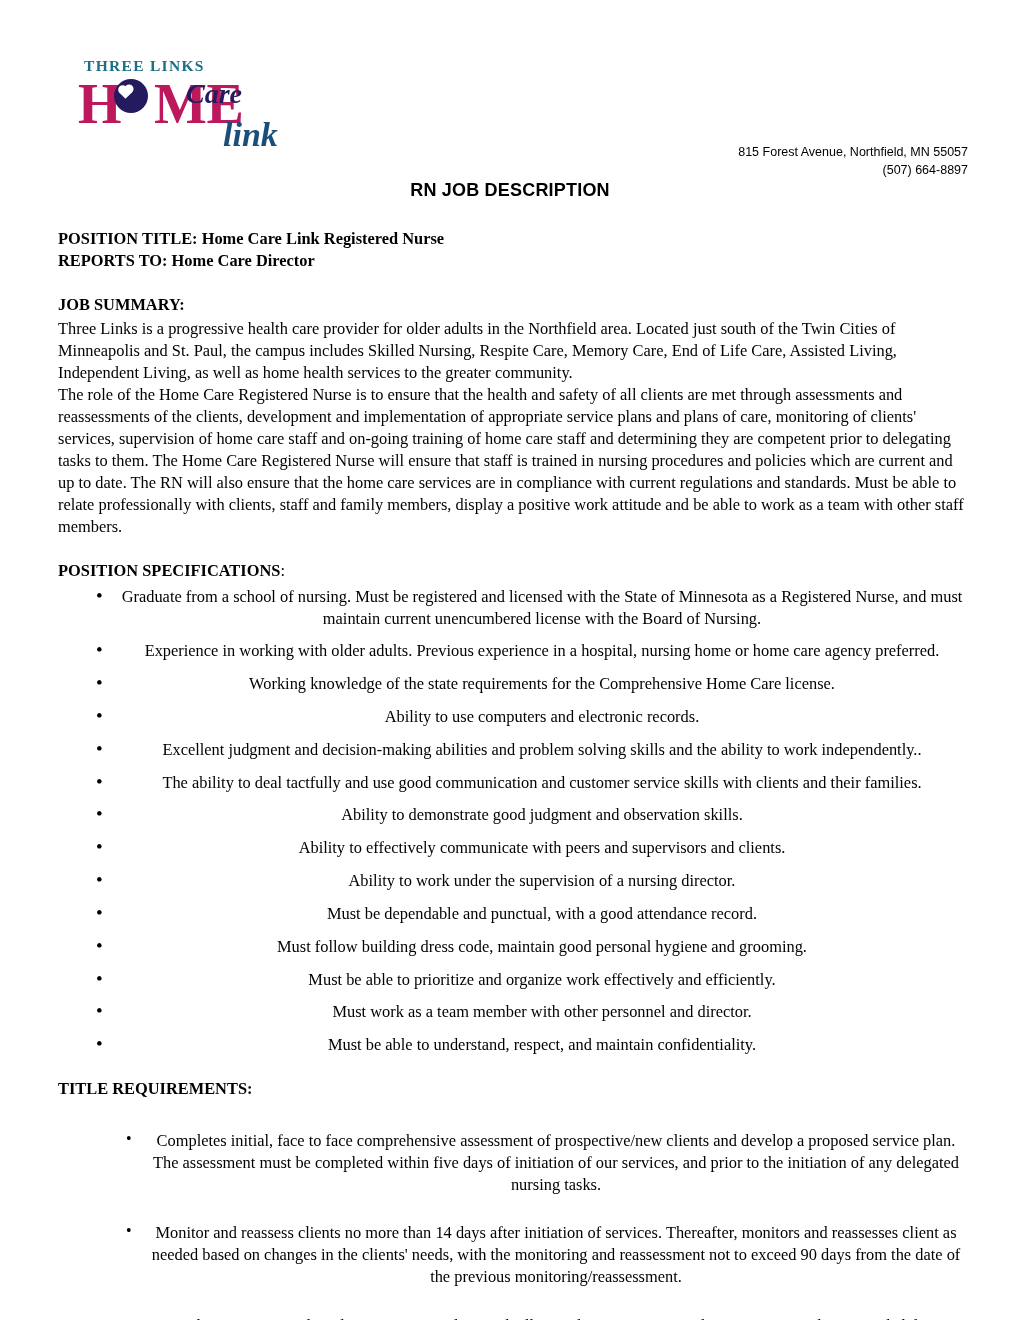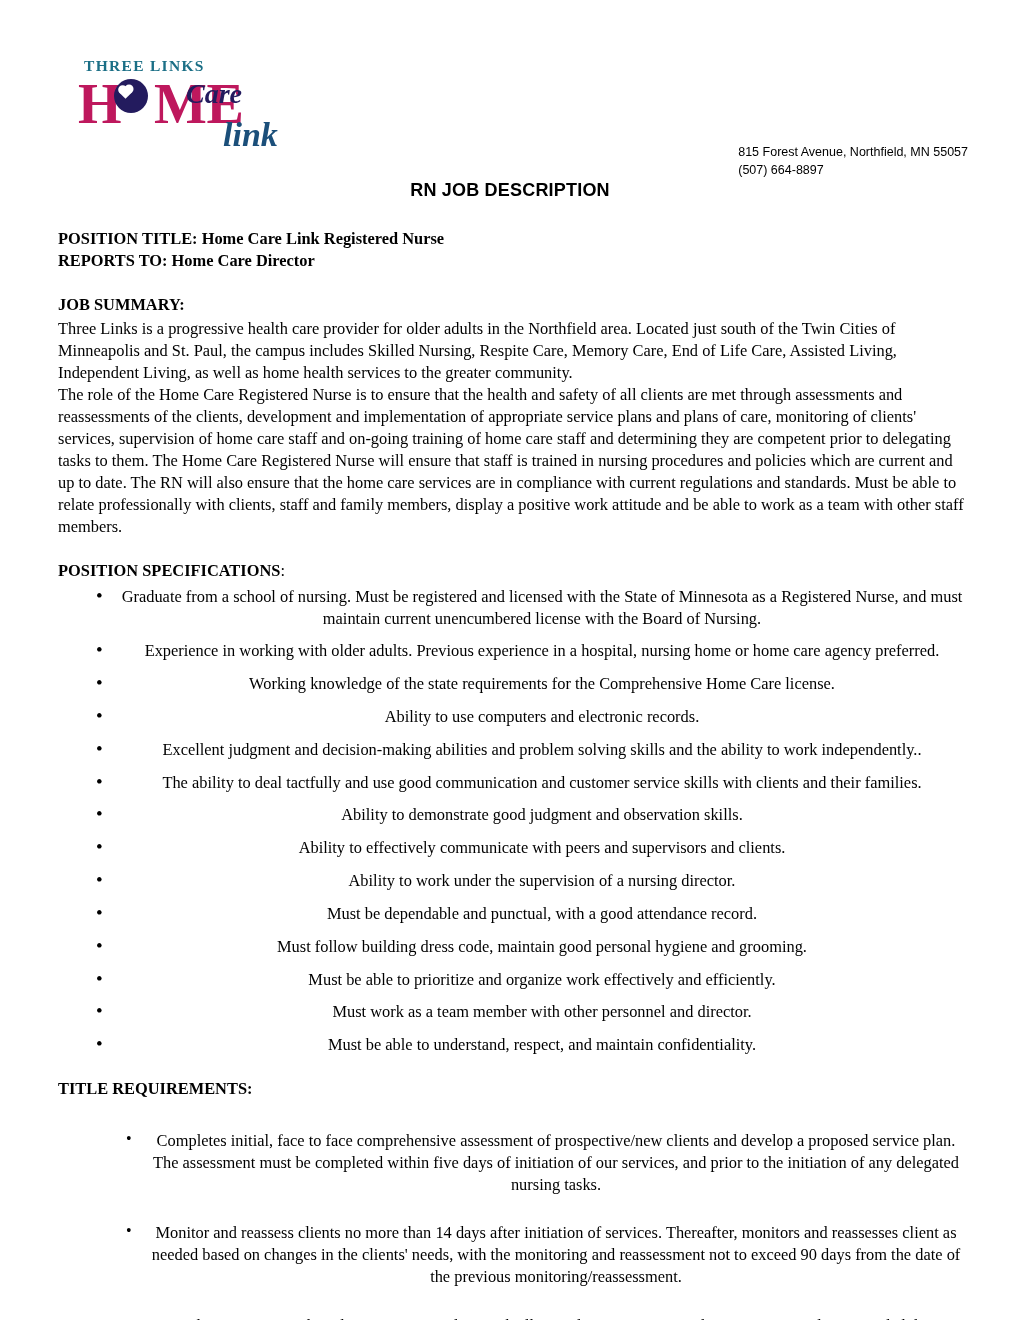--- a/index.html
+++ b/index.html
@@ -111,20 +111,21 @@
     color: #1b4f7a;
     line-height: 1;
     margin-left: 27px;
   }
 
   
   .address {
     position: absolute;
     right: 52px;
     top: 143px;
+    text-align: right;
     font-family: "Liberation Sans", "DejaVu Sans", sans-serif;
     font-size: 12.5px;
     line-height: 1.45;
     color: #000;
   }
 
   
   .doc-title {
     position: absolute;
     left: 0;

